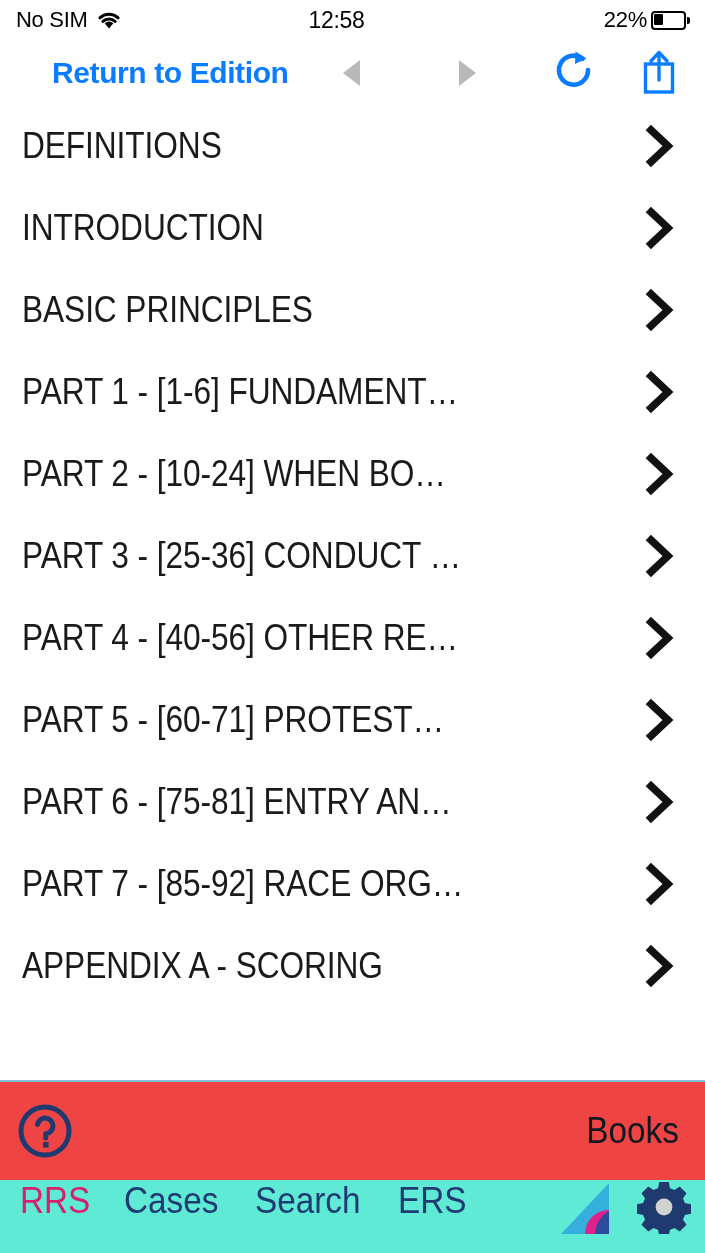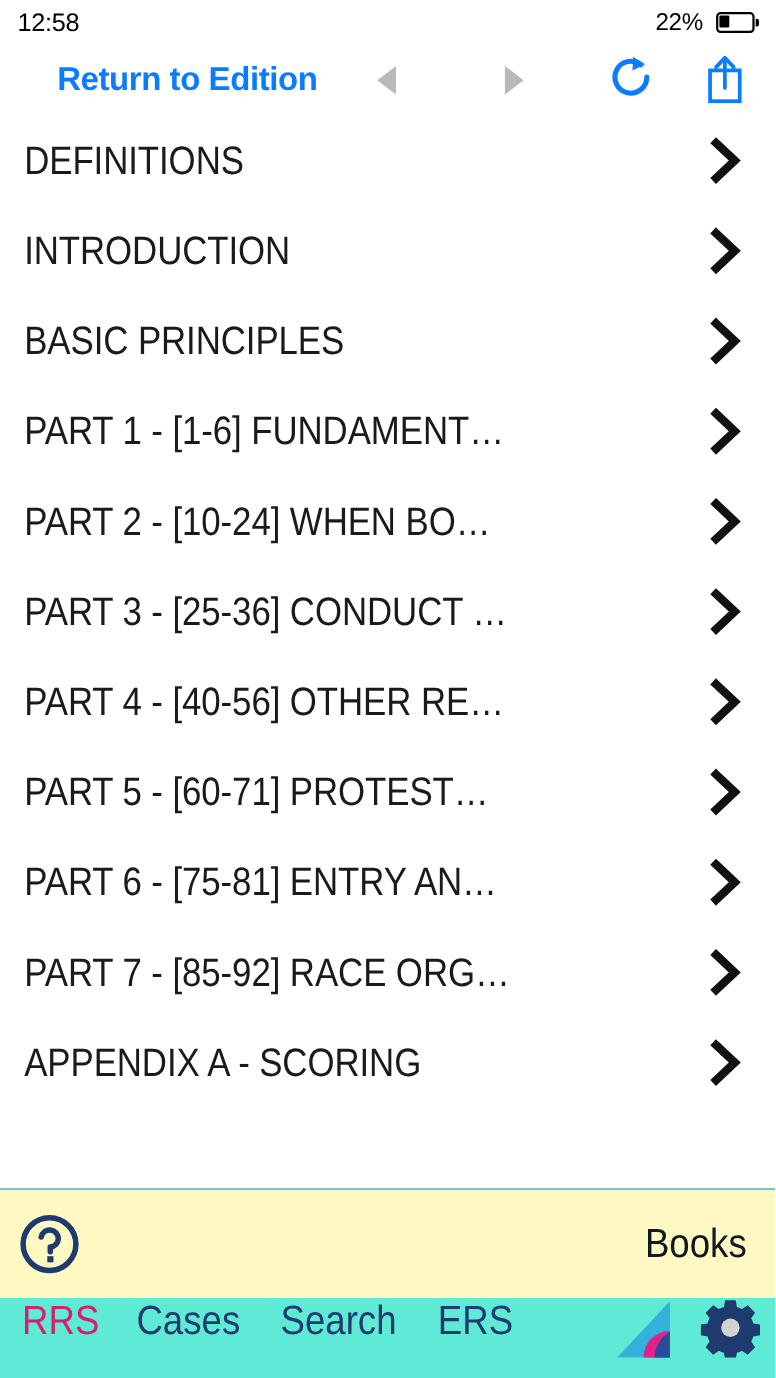--- a/index.html
+++ b/index.html
@@ -14,21 +14,21 @@
   
   .statusbar {
     height:40px; flex:0 0 40px;
     display:flex; align-items:center;
     padding:0 16px;
     background:#ffffff;
     color:#000;
   }
   .sb-left { display:flex; align-items:center; gap:8px; flex:1 1 0; }
   .sb-center { flex:0 0 auto; display:flex; justify-content:center; }
-  .sb-right { display:flex; align-items:center; justify-content:flex-end; gap:12px; flex:1 1 0;padding-left:32px; }
+  .sb-right { display:flex; align-items:center; justify-content:flex-end; gap:4px; flex:1 1 0;padding-left:32px; }
   .sb-text { font-size:22px; font-weight:500; letter-spacing:-0.3px; font-family:"Liberation Sans", sans-serif; }
   .sb-time { font-size:23px; font-weight:400; letter-spacing:-0.3px; }
   .sb-pct { font-size:22px; font-weight:500; letter-spacing:-0.3px; }
   .wifi { width:26px; height:20px; display:block; }
   .battery { position:relative; width:38px; height:19px; }
   .batt-body {
     position:absolute; left:0; top:0; width:35px; height:19px;
     border:2px solid #000; border-radius:4px;
   }
   .batt-fill {
@@ -108,21 +108,21 @@
     font-family:"Liberation Sans Narrow","Liberation Sans", sans-serif;
     letter-spacing:-0.1px;
     transform:scaleX(0.88); transform-origin:left center;
     white-space:nowrap; overflow:hidden;
   }
   .chev { flex:0 0 auto; width:44px; height:44px; display:block; }
 
   
   .booksbar {
     height:100px; flex:0 0 100px;
-    background:#fef9c3;
+    background:#ef4444;
     display:flex; align-items:center;
     padding:0 26px 0 16px;
     border-top:2px solid #7fc0dd;
   }
   .help-icon { width:58px; height:58px; display:block; }
   .booksbar-spacer { flex:1 1 auto; }
   .books-label {
     font-size:37px; color:#101820;
     font-family:"Liberation Sans Narrow","Liberation Sans", sans-serif;
     transform:scaleX(0.9); transform-origin:right center;
@@ -148,20 +148,28 @@
   .tabbar-spacer { flex:1 1 auto; }
   .sail-logo { width:66px; height:60px; display:block; margin-right:14px; }
   .gear-icon { width:54px; height:54px; display:block; }
 </style>
 </head>
 <body>
 
 <div class="phone">
 
   <div class="statusbar">
+    <div class="sb-left">
+      <span class="sb-text">No SIM</span>
+      <svg class="wifi" viewBox="0 0 26 20">
+        <path d="M13 18.6 L8.6 13.3 a6.9 6.9 0 0 1 8.8 0 Z" fill="#000"></path>
+        <path d="M3.9 7.8 a13.6 13.6 0 0 1 18.2 0" stroke="#000" stroke-width="3.1" fill="none" stroke-linecap="round"></path>
+        <path d="M6.9 11.4 a9.2 9.2 0 0 1 12.2 0" stroke="#000" stroke-width="3.0" fill="none" stroke-linecap="round"></path>
+      </svg>
+    </div>
     <div class="sb-center">
       <span class="sb-time">12:58</span>
     </div>
     <div class="sb-right">
       <span class="sb-pct">22%</span>
       <span class="battery">
         <span class="batt-body"></span>
         <span class="batt-fill"></span>
         <span class="batt-cap"></span>
       </span>

